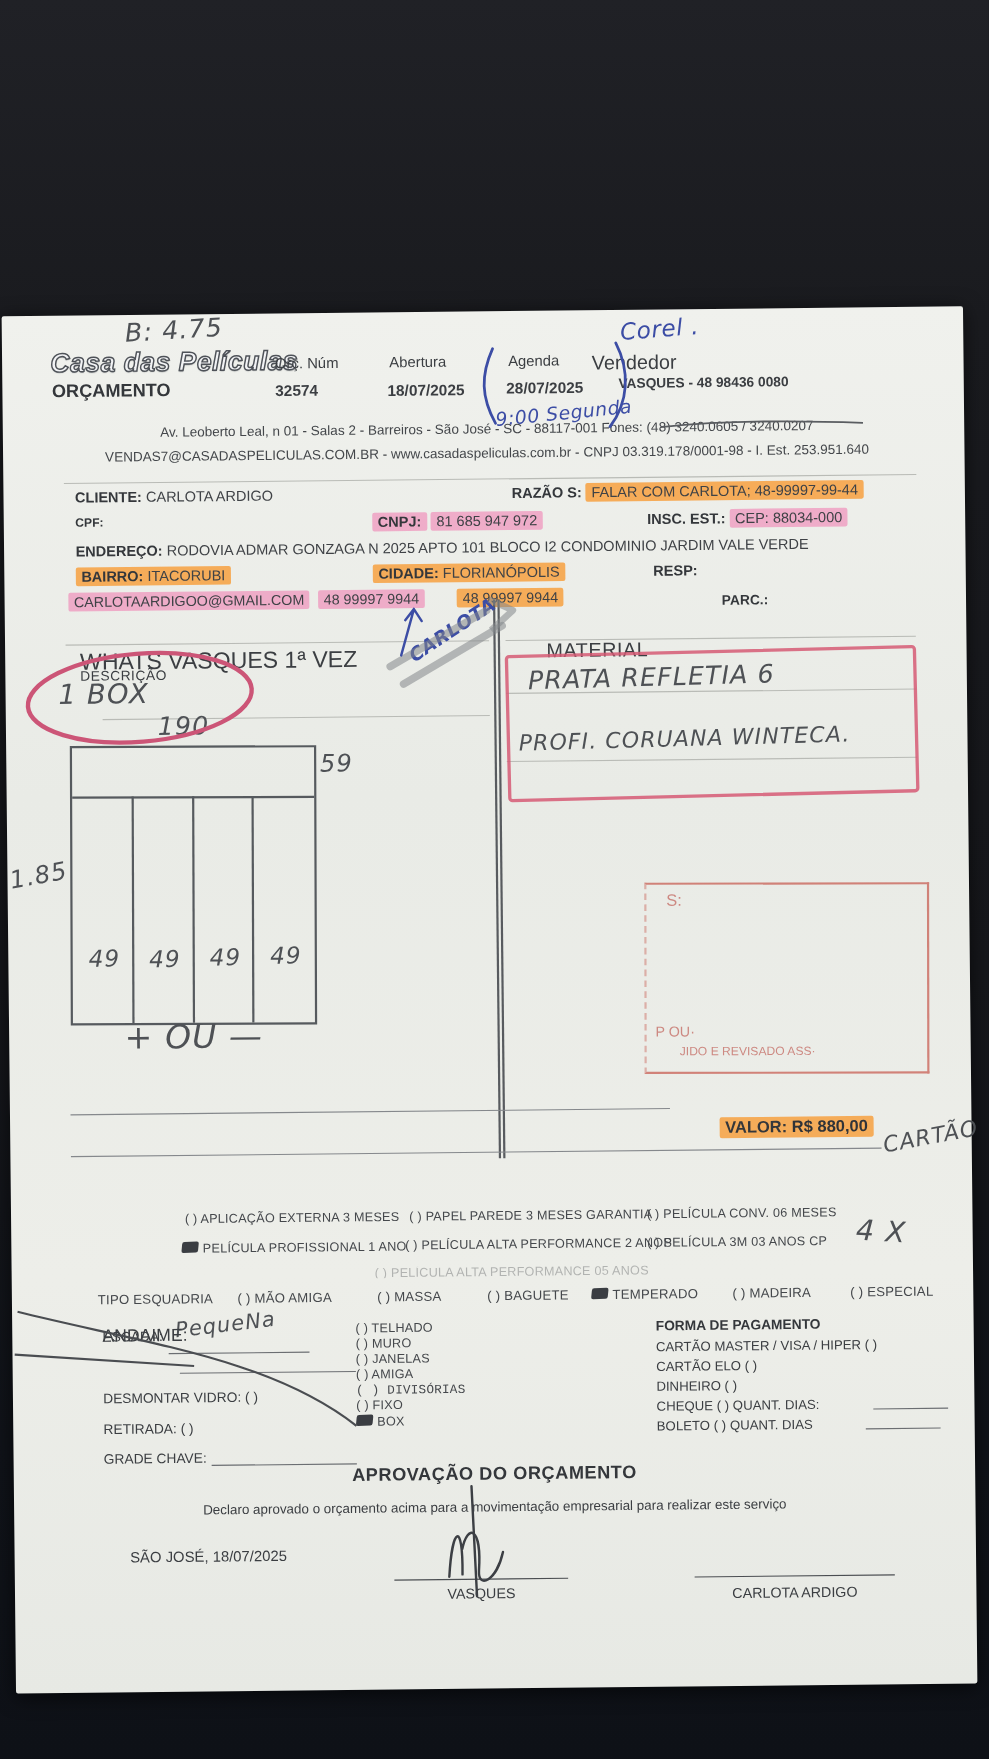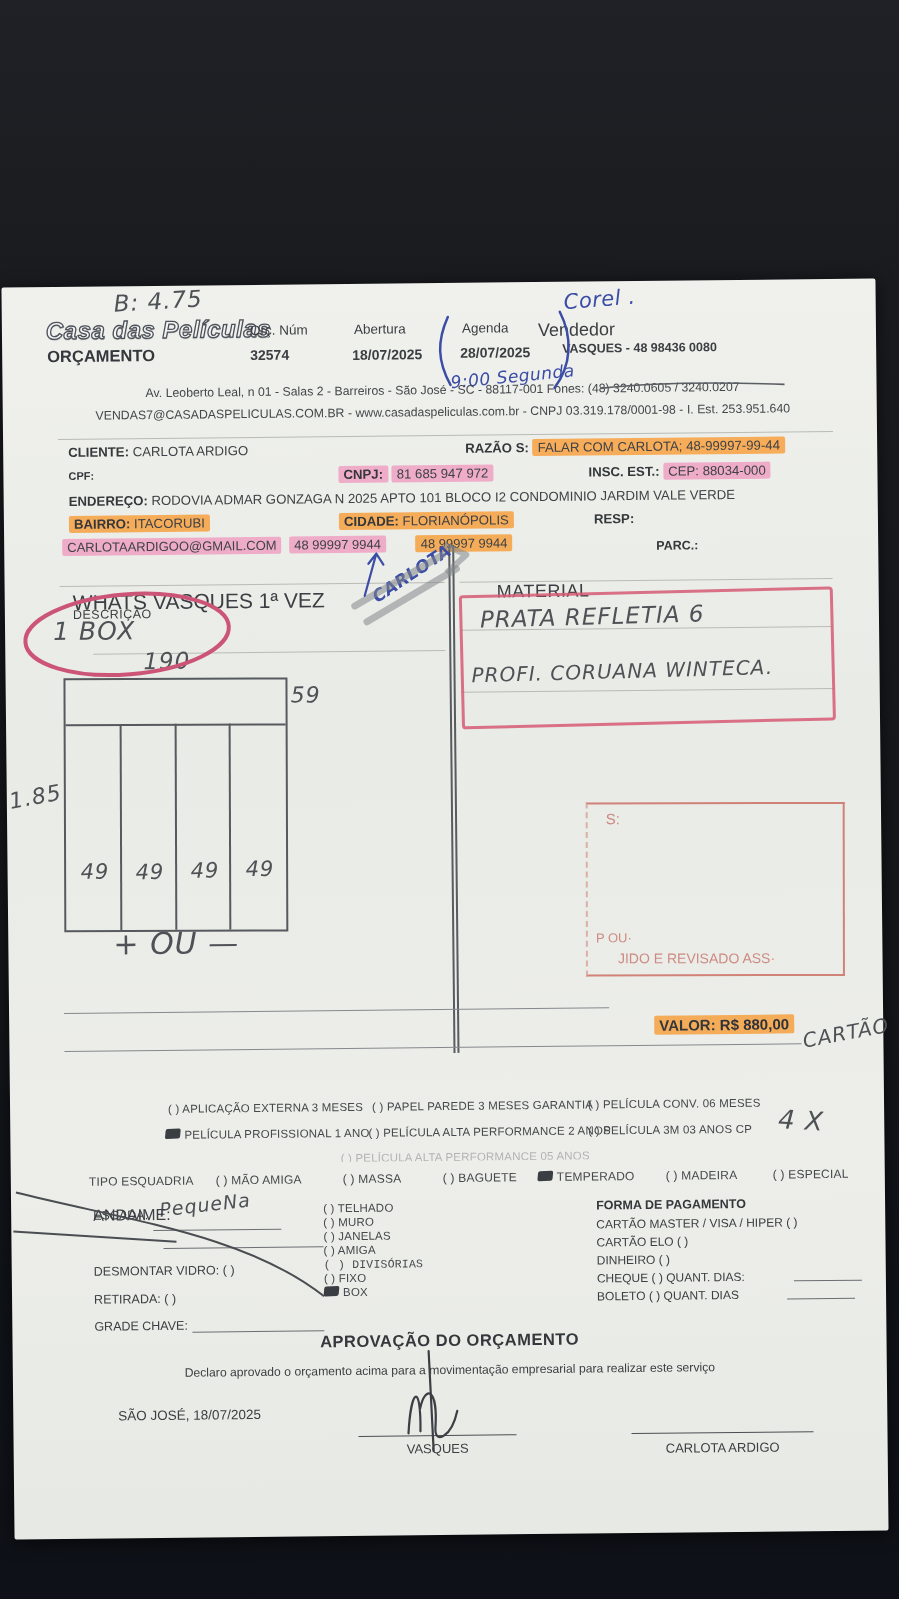--- a/index.html
+++ b/index.html
@@ -126,21 +126,21 @@
 
     <div class="rule" style="left:455px;top:347px;width:373px;"></div>
     <div class="rule" style="left:455px;top:409px;width:373px;"></div>
     <div class="abs hw-red-box" style="left:455px;top:310px;width:368px;height:128px;transform:rotate(-0.8deg);"></div>
     <div class="abs hw" style="left:475px;top:322px;font-size:23px;transform:rotate(-1deg);">PRATA REFLETIA 6</div>
     <div class="abs hw" style="left:466px;top:378px;font-size:20px;transform:rotate(-1deg);">PROFI. CORUANA WINTECA.</div>
 
     <div class="abs stamp" style="left:578px;top:522px;width:255px;height:170px;transform:rotate(.5deg);">
       <div class="abs" style="left:18px;top:6px;font-size:15px;">S:</div>
       <div class="abs" style="left:8px;top:126px;font-size:13px;">P  OU·</div>
-      <div class="abs" style="left:30px;top:146px;font-size:14px;">JIDO E REVISADO ASS·</div>
+      <div class="abs" style="left:30px;top:146px;font-size:11px;">JIDO E REVISADO ASS·</div>
     </div>
 
     <div class="tline" style="left:55px;top:726px;width:545px;"></div>
     <div class="tline" style="left:55px;top:764px;width:737px;"></div>
     <div class="abs hl-o" style="left:645px;top:735px;font-size:15px;">
       <span class="lbl">VALOR:</span>
       <span style="font-weight:bold;color:#2f3338;">R$ 880,00</span>
     </div>
     <div class="abs hw" style="left:793px;top:742px;font-size:20px;transform:rotate(-10deg);">CARTÃO</div>
 

